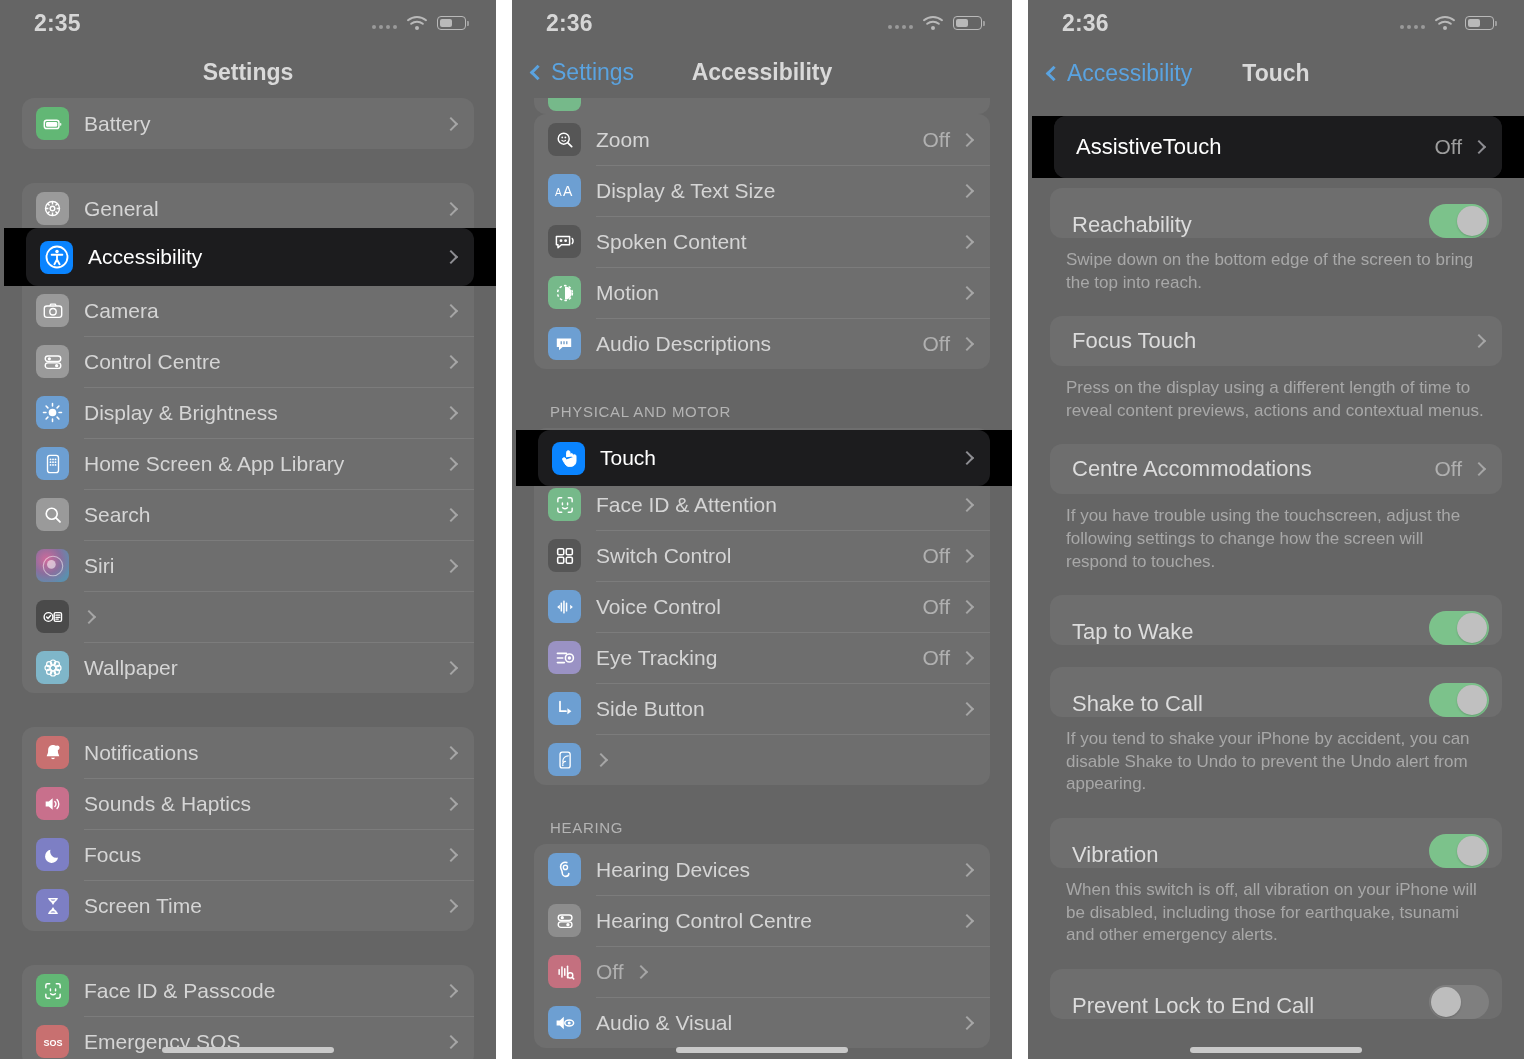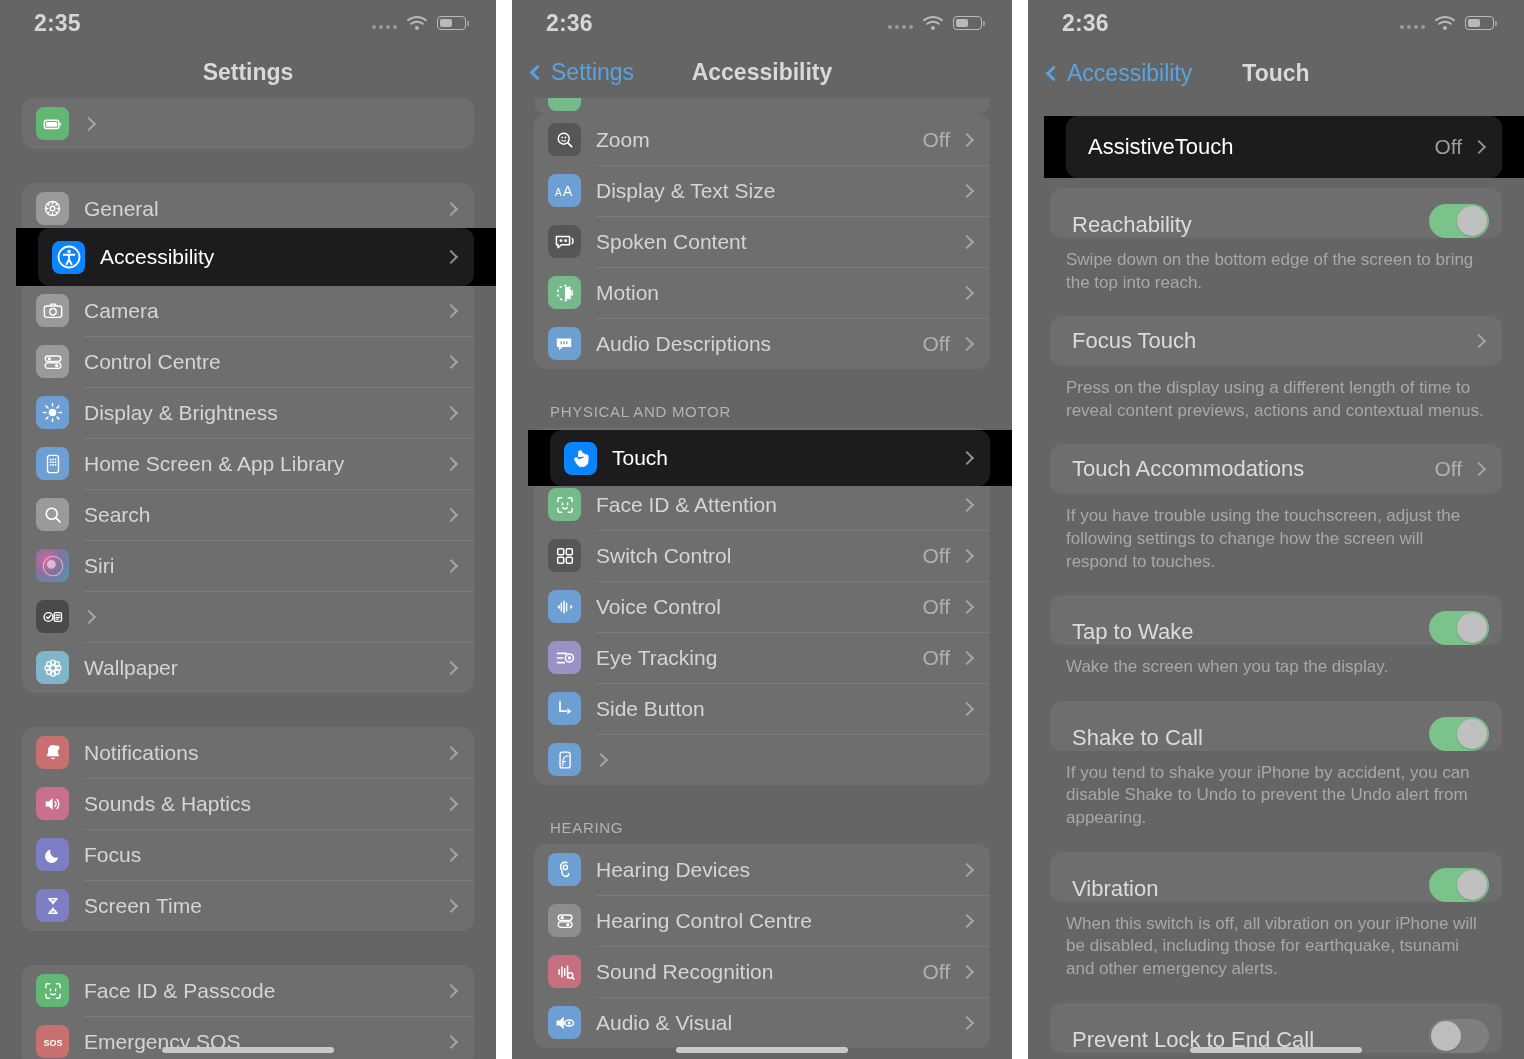--- a/index.html
+++ b/index.html
@@ -163,21 +163,21 @@
     letter-spacing: 0.7px;
     color: #b4b4b4;
     padding: 0 0 8px 16px;
   }
   .spacer-22 { height: 22px; }
   .spacer-34 { height: 34px; }
 
   
   .spot {
     position: absolute;
-    left: 16px; right: 0;
+    left: 4px; right: 0;
     background: #000000;
     z-index: 2;
     display: flex;
   }
   .spot .group {
     background: #1c1c1e;
     border-radius: 12px;
     margin: 0 22px;
     width: 100%;
   }
@@ -283,20 +283,21 @@
     <div class="scroll">
       <div class="group">
         <div class="row">
           <span class="icon" style="background:#62b775">
             <svg width="22" height="22" viewBox="0 0 24 24">
                 <rect x="2.5" y="8" width="16" height="9" rx="2.6" fill="none" stroke="#fff" stroke-width="1.6"></rect>
                 <rect x="4.4" y="9.9" width="12.2" height="5.2" rx="1.4" fill="#fff"></rect>
                 <rect x="19.4" y="11" width="1.7" height="3" rx="0.8" fill="#fff" opacity=".85"></rect>
               </svg>
           </span>
+          <span class="label">Battery</span>
           <span class="chev-r"></span>
         </div>
       </div>
 
       <div class="spacer-34"></div>
 
       <div class="group">
         <div class="row">
           <span class="icon" style="background:#9a9a9a">
             <svg width="23" height="23" viewBox="0 0 24 24">
@@ -756,21 +757,20 @@
                 <g fill="#fff">
                   <rect x="5.4" y="9" width="1.5" height="6" rx=".7"></rect>
                   <rect x="8.2" y="6.2" width="1.5" height="11.6" rx=".7"></rect>
                   <rect x="11" y="8" width="1.5" height="8" rx=".7"></rect>
                   <rect x="13.8" y="5.6" width="1.5" height="12.8" rx=".7"></rect>
                 </g>
                 <circle cx="17.2" cy="15.4" r="2.6" fill="none" stroke="#fff" stroke-width="1.4"></circle>
                 <path d="M19.1 17.3l1.6 1.6" stroke="#fff" stroke-width="1.5" stroke-linecap="round"></path>
               </svg>
           </span>
-          <span class="label">Sound Recognition</span>
           <span class="value">Off</span>
           <span class="chev-r"></span>
         </div>
         <div class="row">
           <span class="icon" style="background:#6d9fd2">
             <svg width="24" height="24" viewBox="0 0 24 24">
                 <path d="M3.6 9.4h3.2L10.8 5.8v12.4L6.8 14.6H3.6z" fill="#fff"></path>
                 <ellipse cx="16.2" cy="12" rx="4.4" ry="3" fill="none" stroke="#fff" stroke-width="1.5"></ellipse>
                 <circle cx="16.2" cy="12" r="1.5" fill="#fff"></circle>
               </svg>
@@ -852,35 +852,34 @@
 
       <div class="prow">
         <span class="label">Focus Touch</span>
         <span class="chev-r"></span>
       </div>
       <div class="note">Press on the display using a different length of time to reveal content previews, actions and contextual menus.</div>
 
       <div class="spacer-22"></div>
 
       <div class="prow">
-        <span class="label">Touch Accommodations</span>
+        <span class="label">Centre Accommodations</span>
         <span class="value">Off</span>
         <span class="chev-r"></span>
       </div>
       <div class="note">If you have trouble using the touchscreen, adjust the following settings to change how the screen will respond to touches.</div>
 
       <div class="spacer-22"></div>
 
       <div class="trow">
         <span class="label">Tap to Wake</span>
         <span class="toggle on">
             <i></i>
           </span>
       </div>
-      <div class="note">Wake the screen when you tap the display.</div>
 
       <div class="spacer-22"></div>
 
       <div class="trow">
         <span class="label">Shake to Call</span>
         <span class="toggle on">
             <i></i>
           </span>
       </div>
       <div class="note">If you tend to shake your iPhone by accident, you can disable Shake to Undo to prevent the Undo alert from appearing.</div>

